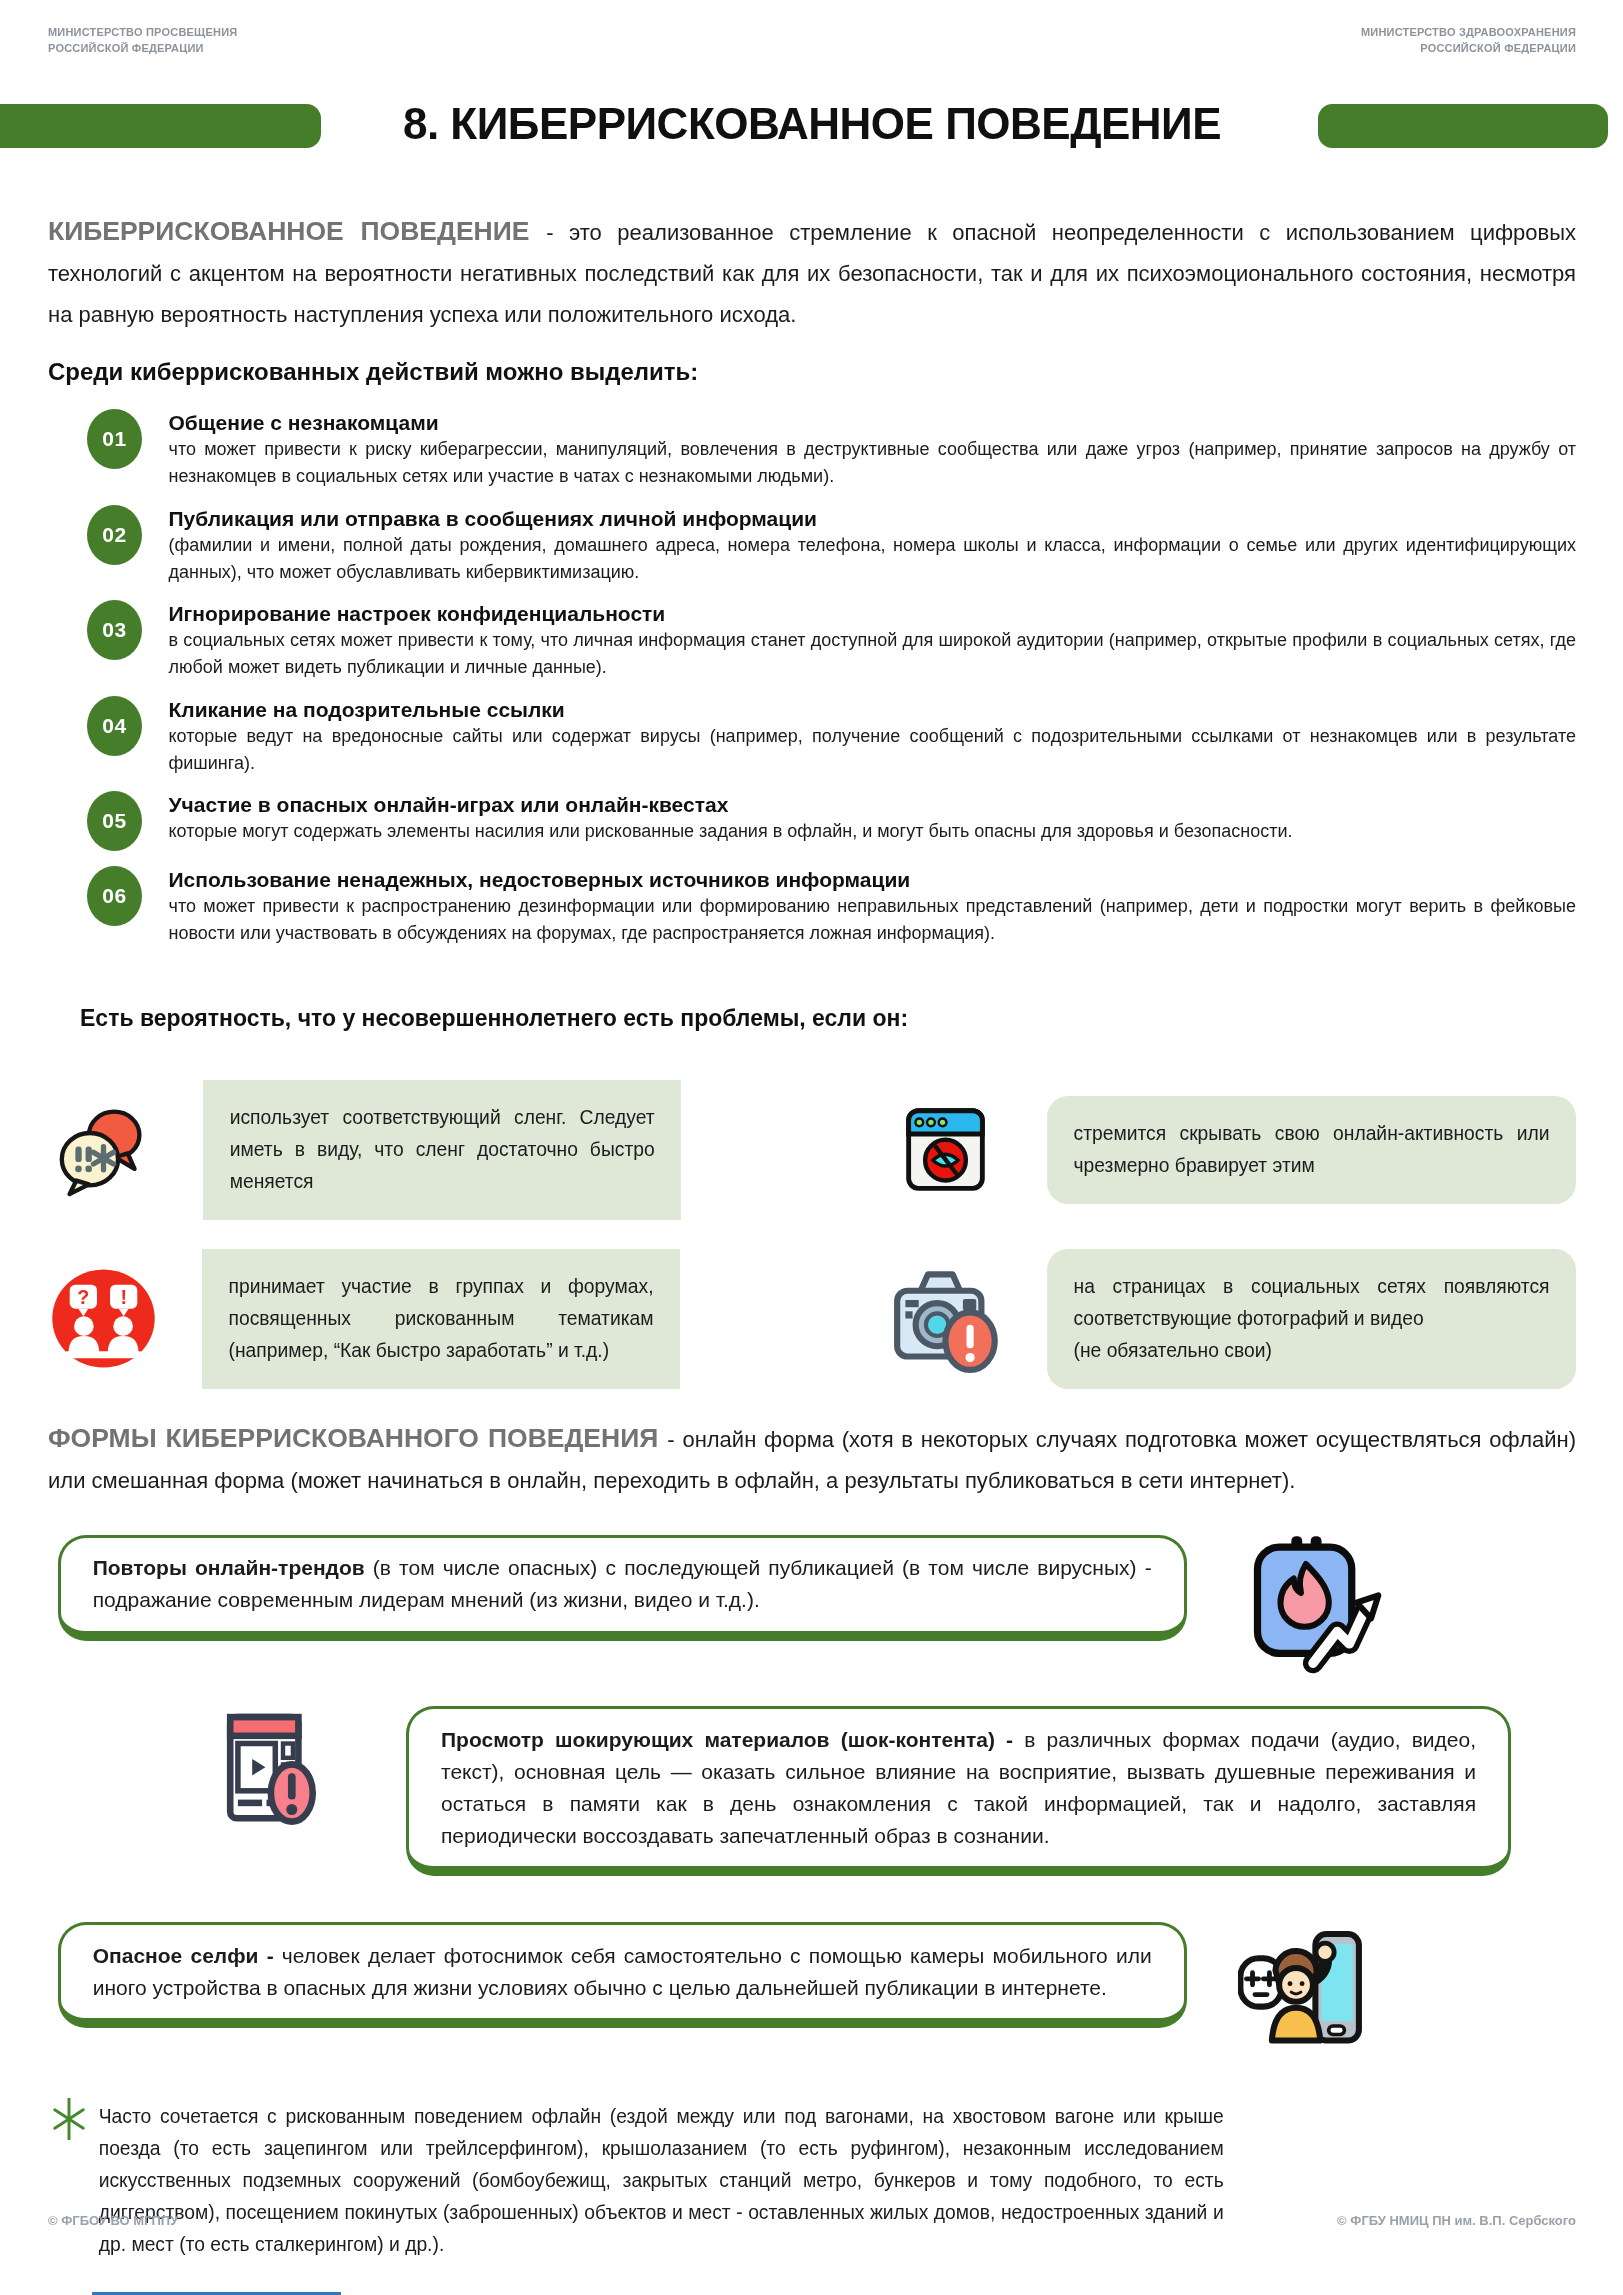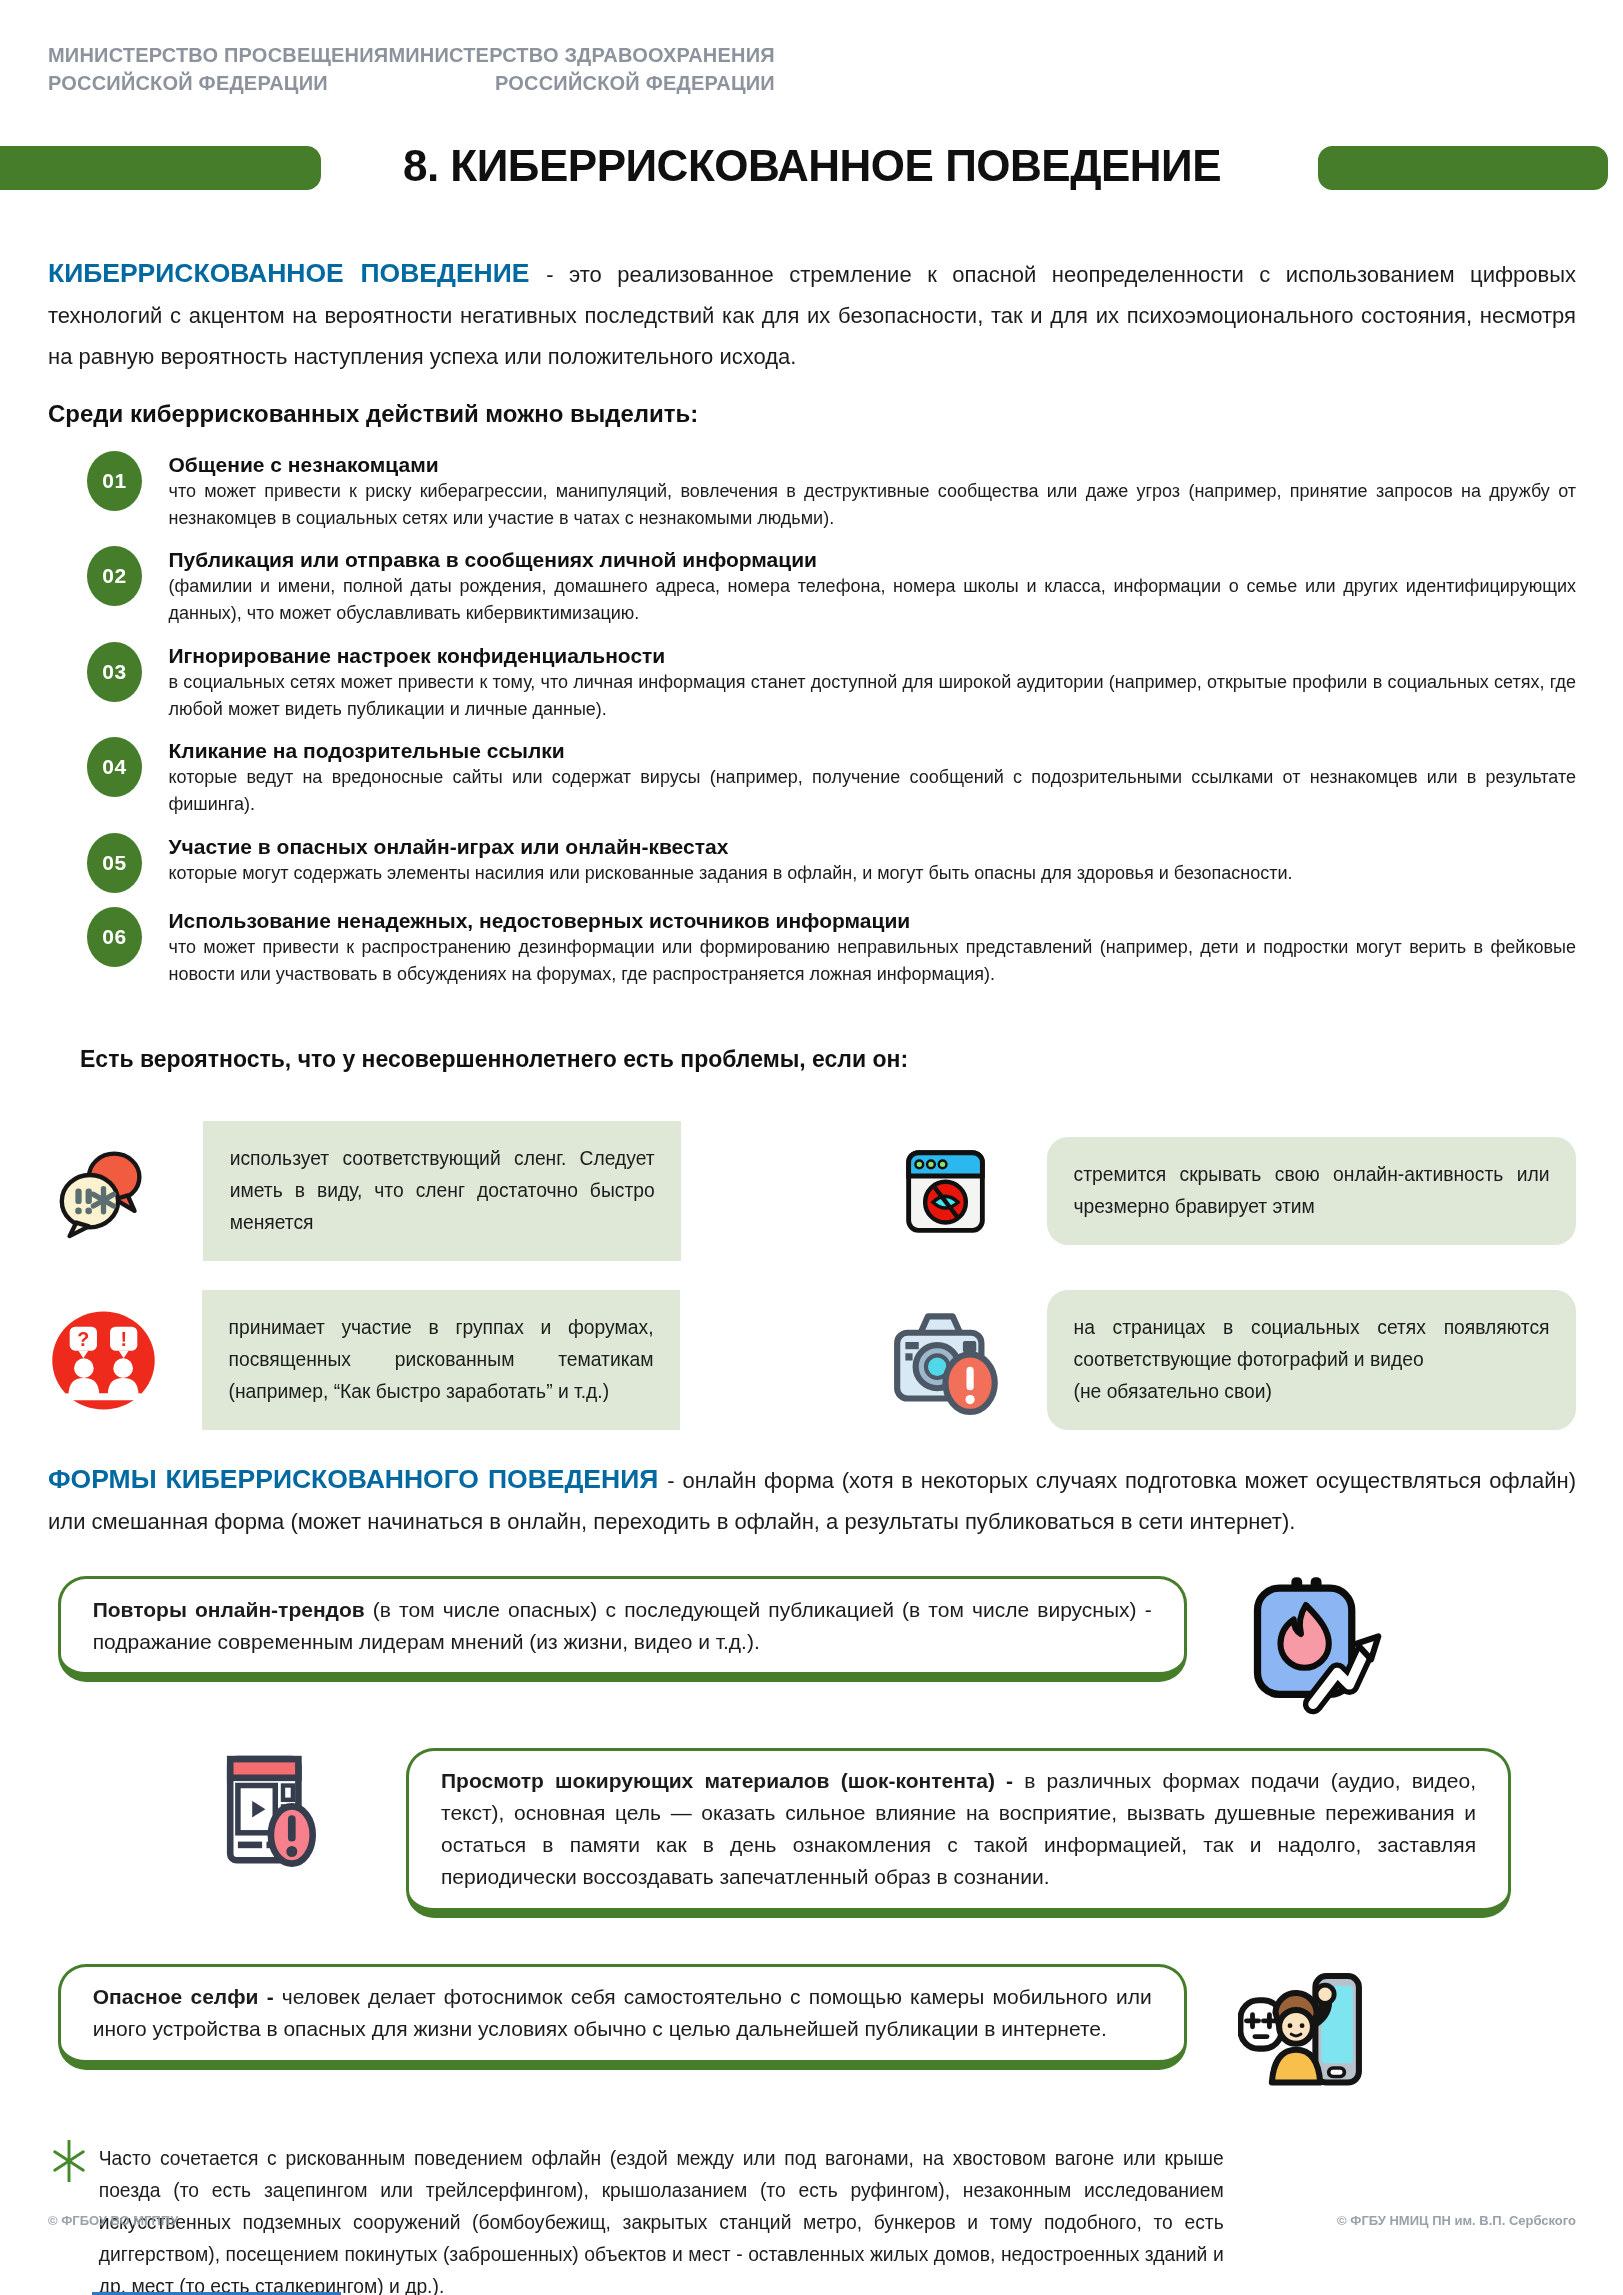--- a/index.html
+++ b/index.html
@@ -1,36 +1,36 @@
 <!DOCTYPE html>
 <html lang="ru" style="font-size:7.7px"><head>
 <meta charset="utf-8">
 <style>
   html,body{margin:0;padding:0;background:#ffffff;}
   body{font-family:"Liberation Sans","DejaVu Sans",sans-serif;color:#1c1c1c;}
   .page{position:relative;width:1624px;height:2295px;background:#ffffff;overflow:hidden;}
   .content{padding:0 48px;}
 
   
-  .ministries{display:flex;justify-content:flex-start;padding-top:41px;
-    font-size:20px;font-weight:bold;color:#8d939c;line-height:1.42;letter-spacing:0.2px;}
+  .ministries{display:flex;justify-content:space-between;padding-top:25px;
+    font-size:11px;font-weight:bold;color:#8d939c;line-height:1.42;letter-spacing:0.2px;}
   .ministry.right{text-align:right;}
 
   
   .title-band{position:relative;margin-top:48px;height:44px;}
   .bar{position:absolute;top:0;height:44px;background:#457d2a;}
   .bar-left{left:0;width:321px;border-radius:0 14.5px 14.5px 0;}
   .bar-right{right:16.4px;width:290px;border-radius:14.5px;}
   .band-title{position:absolute;left:50%;top:50%;transform:translate(-50%,-54%);
     font-size:44px;font-weight:800;color:#101010;white-space:nowrap;letter-spacing:-0.5px;}
 
   
   .para{font-size:22px;line-height:41px;text-align:justify;margin:0;}
   .intro{margin-top:63px;}
-  .lead-green{color:#0369a1;font-weight:bold;font-size:26.5px;}
+  .lead-green{color:#737373;font-weight:bold;font-size:26.5px;}
   .lead-green::after{content:" ";}
 
   .section-heading{margin-top:23px;font-size:24px;font-weight:bold;margin-bottom:0;color:#111;}
 
   
   .action-item{display:flex;align-items:flex-start;margin-top:14.5px;}
   .action-item.first{margin-top:23px;}
   .num-circle{flex:none;width:55px;height:60px;margin-left:39px;background:#457d2a;border-radius:50%;
     color:#fff;font-size:21px;font-weight:bold;display:flex;align-items:center;justify-content:center;letter-spacing:0.5px;}
   .item-body{margin-left:26.5px;}

